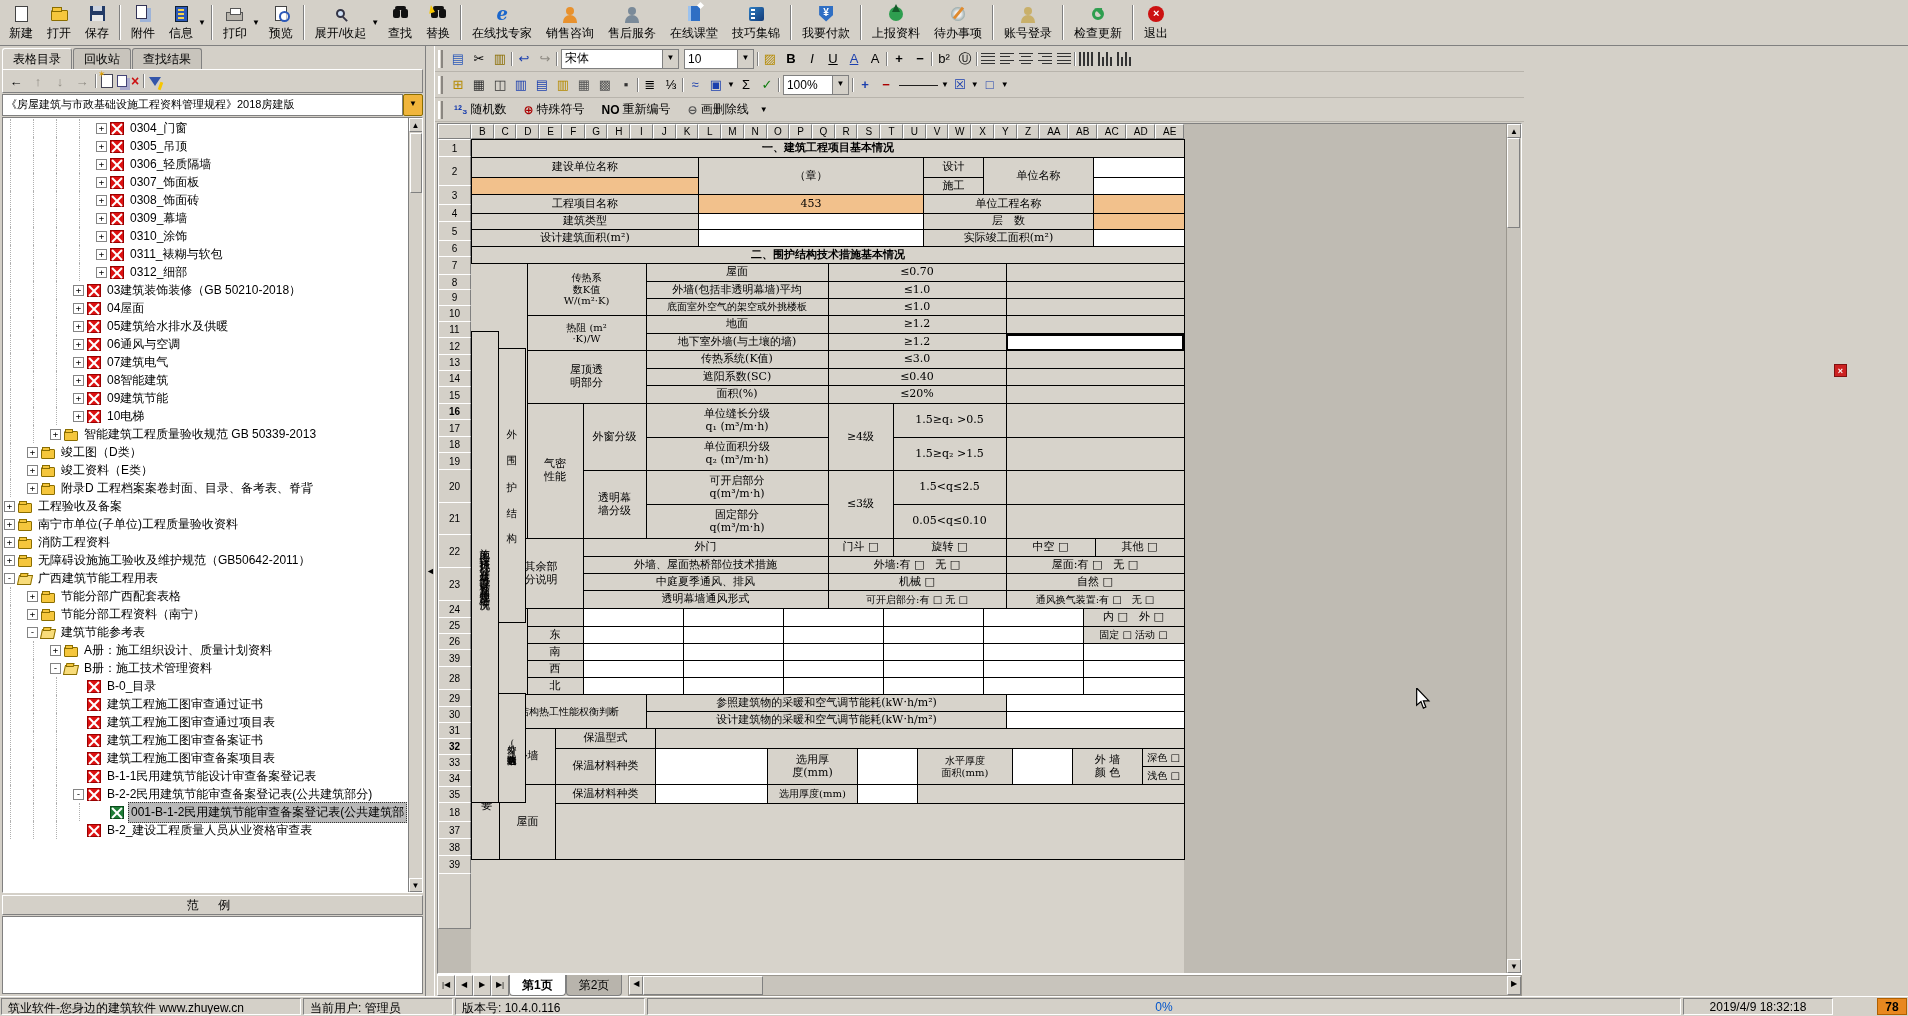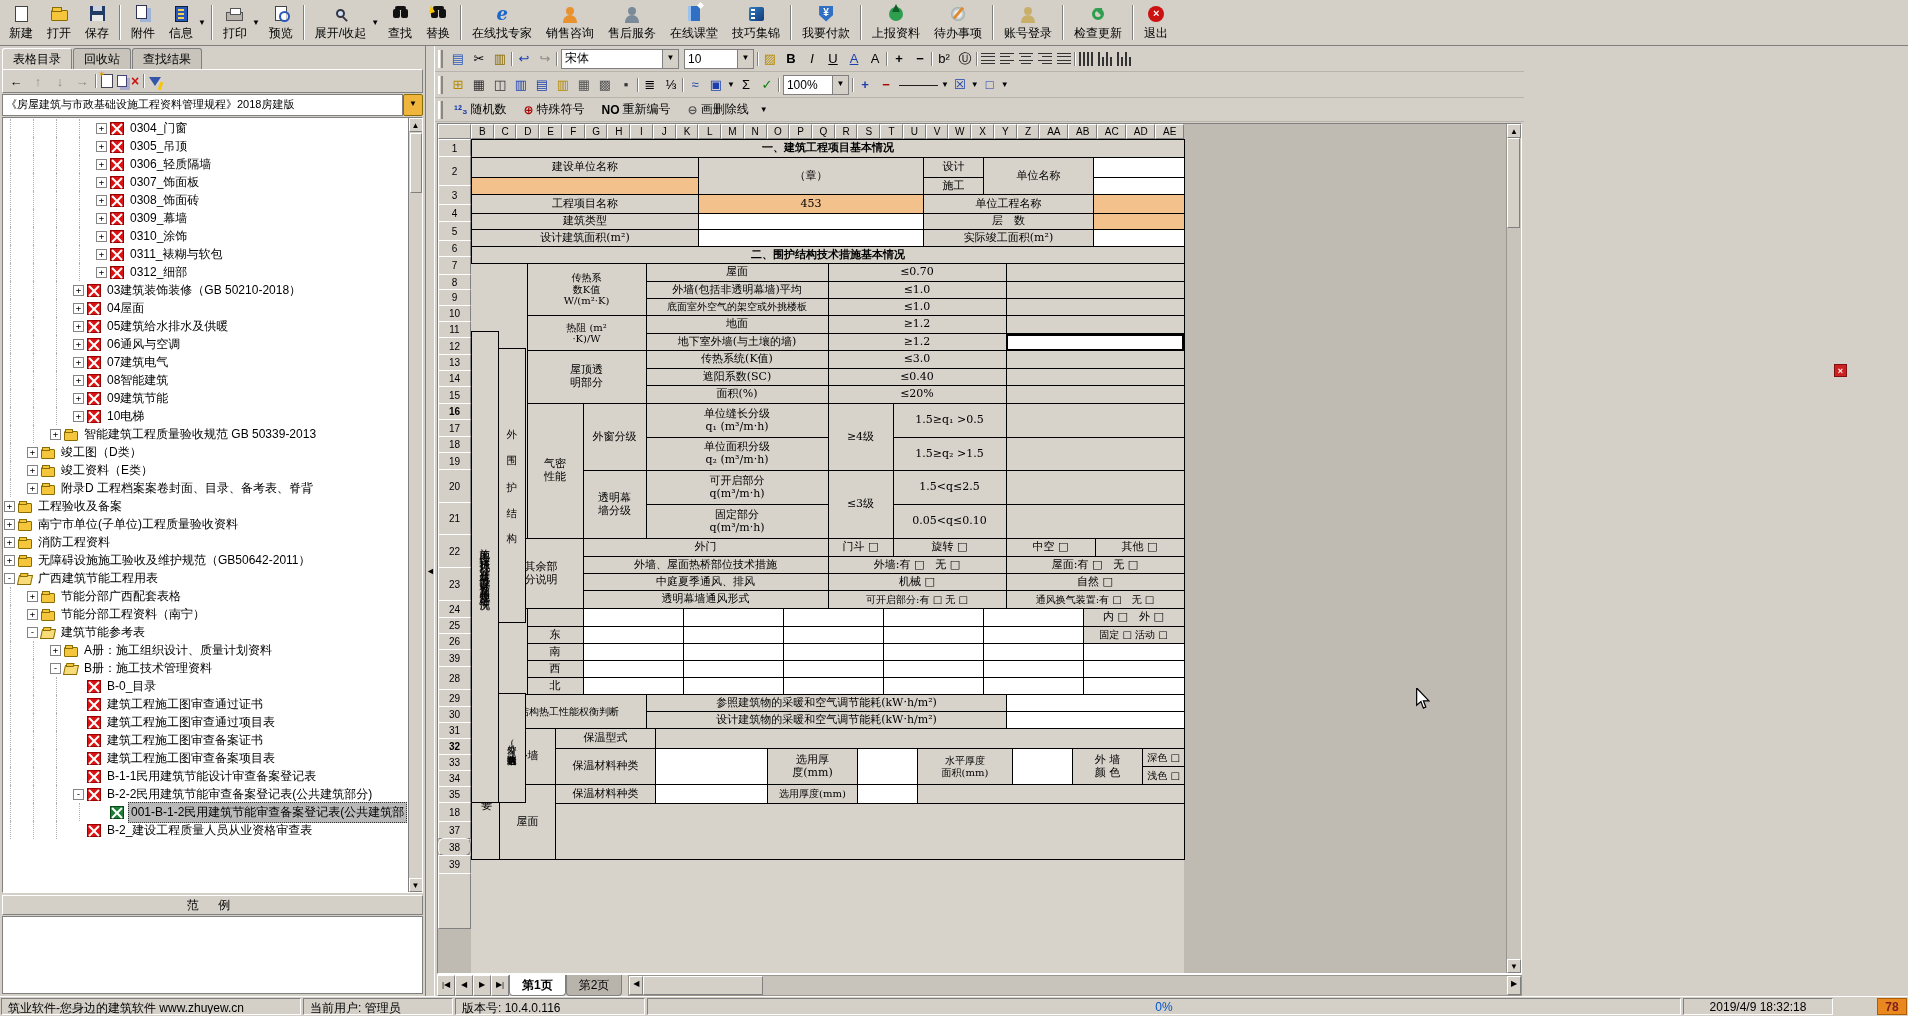--- a/index.html
+++ b/index.html
@@ -173,21 +173,21 @@
 
   #mdi { flex:1; background:#d4d0c8; position:relative; }
   #minired { position:absolute; left:310px; top:318px; width:13px; height:13px; background:#cc2222; border:1px solid #801010; color:#fff; font:bold 9px/12px sans-serif; text-align:center; }
 
   
   #statusbar { height:20px; display:flex; align-items:stretch; background:#d4d0c8; border-top:1px solid #fff; font-size:12px; }
   .sseg { border:1px solid; border-color:#808080 #fff #fff #808080; margin:1px; padding:1px 6px; white-space:nowrap; overflow:hidden; }
   #seg-brand { width:300px; } #seg-user { width:150px; } #seg-ver { width:190px; }
   #seg-prog { flex:1; text-align:center; color:#0055cc; }
   #seg-time { width:150px; text-align:center; }
-  #seg-badge { width:30px; background:#e8881f; color:#7f1d1d; font-weight:bold; text-align:center; border-color:#b05f00;margin-left:43px; }
+  #seg-badge { width:30px; background:#e8881f; color:#000000; font-weight:bold; text-align:center; border-color:#b05f00;margin-left:43px; }
 
   #cursor { position:absolute; left:1415px; top:688px; z-index:99; }
 </style>
 </head>
 <body>
 
 <div id="app">
 
   <div id="maintb">
       <div class="tbbtn">
@@ -871,21 +871,21 @@
                 <div class="rnum" style="height: 24px; margin-top: -1px;">28</div>
                 <div class="rnum" style="height: 18px; margin-top: -1px;">29</div>
                 <div class="rnum" style="height: 17px; margin-top: -1px;">30</div>
                 <div class="rnum" style="height: 17px; margin-top: -1px;">31</div>
                 <div class="rnum" style="height: 17px; margin-top: -1px; font-weight: bold;">32</div>
                 <div class="rnum" style="height: 17px; margin-top: -1px;">33</div>
                 <div class="rnum" style="height: 17px; margin-top: -1px;">34</div>
                 <div class="rnum" style="height: 17px; margin-top: -1px;">35</div>
                 <div class="rnum" style="height: 20px; margin-top: -1px;">18</div>
                 <div class="rnum" style="height: 18px; margin-top: -1px;">37</div>
-                <div class="rnum" style="height: 18px; margin-top: -1px; border-radius: 6px;">38</div>
+                <div class="rnum" style="height: 18px; margin-top: -1px;">38</div>
                 <div class="rnum" style="height: 19px; margin-top: -1px;">39</div>
                 <div class="rnum" style="height: 56px; margin-top: -1px;"></div>
               </div>
             <div id="canvas">
               <div id="formwrap">
 
 
                 <table class="ft">
                   <colgroup>
                       <col style="width:227px">

